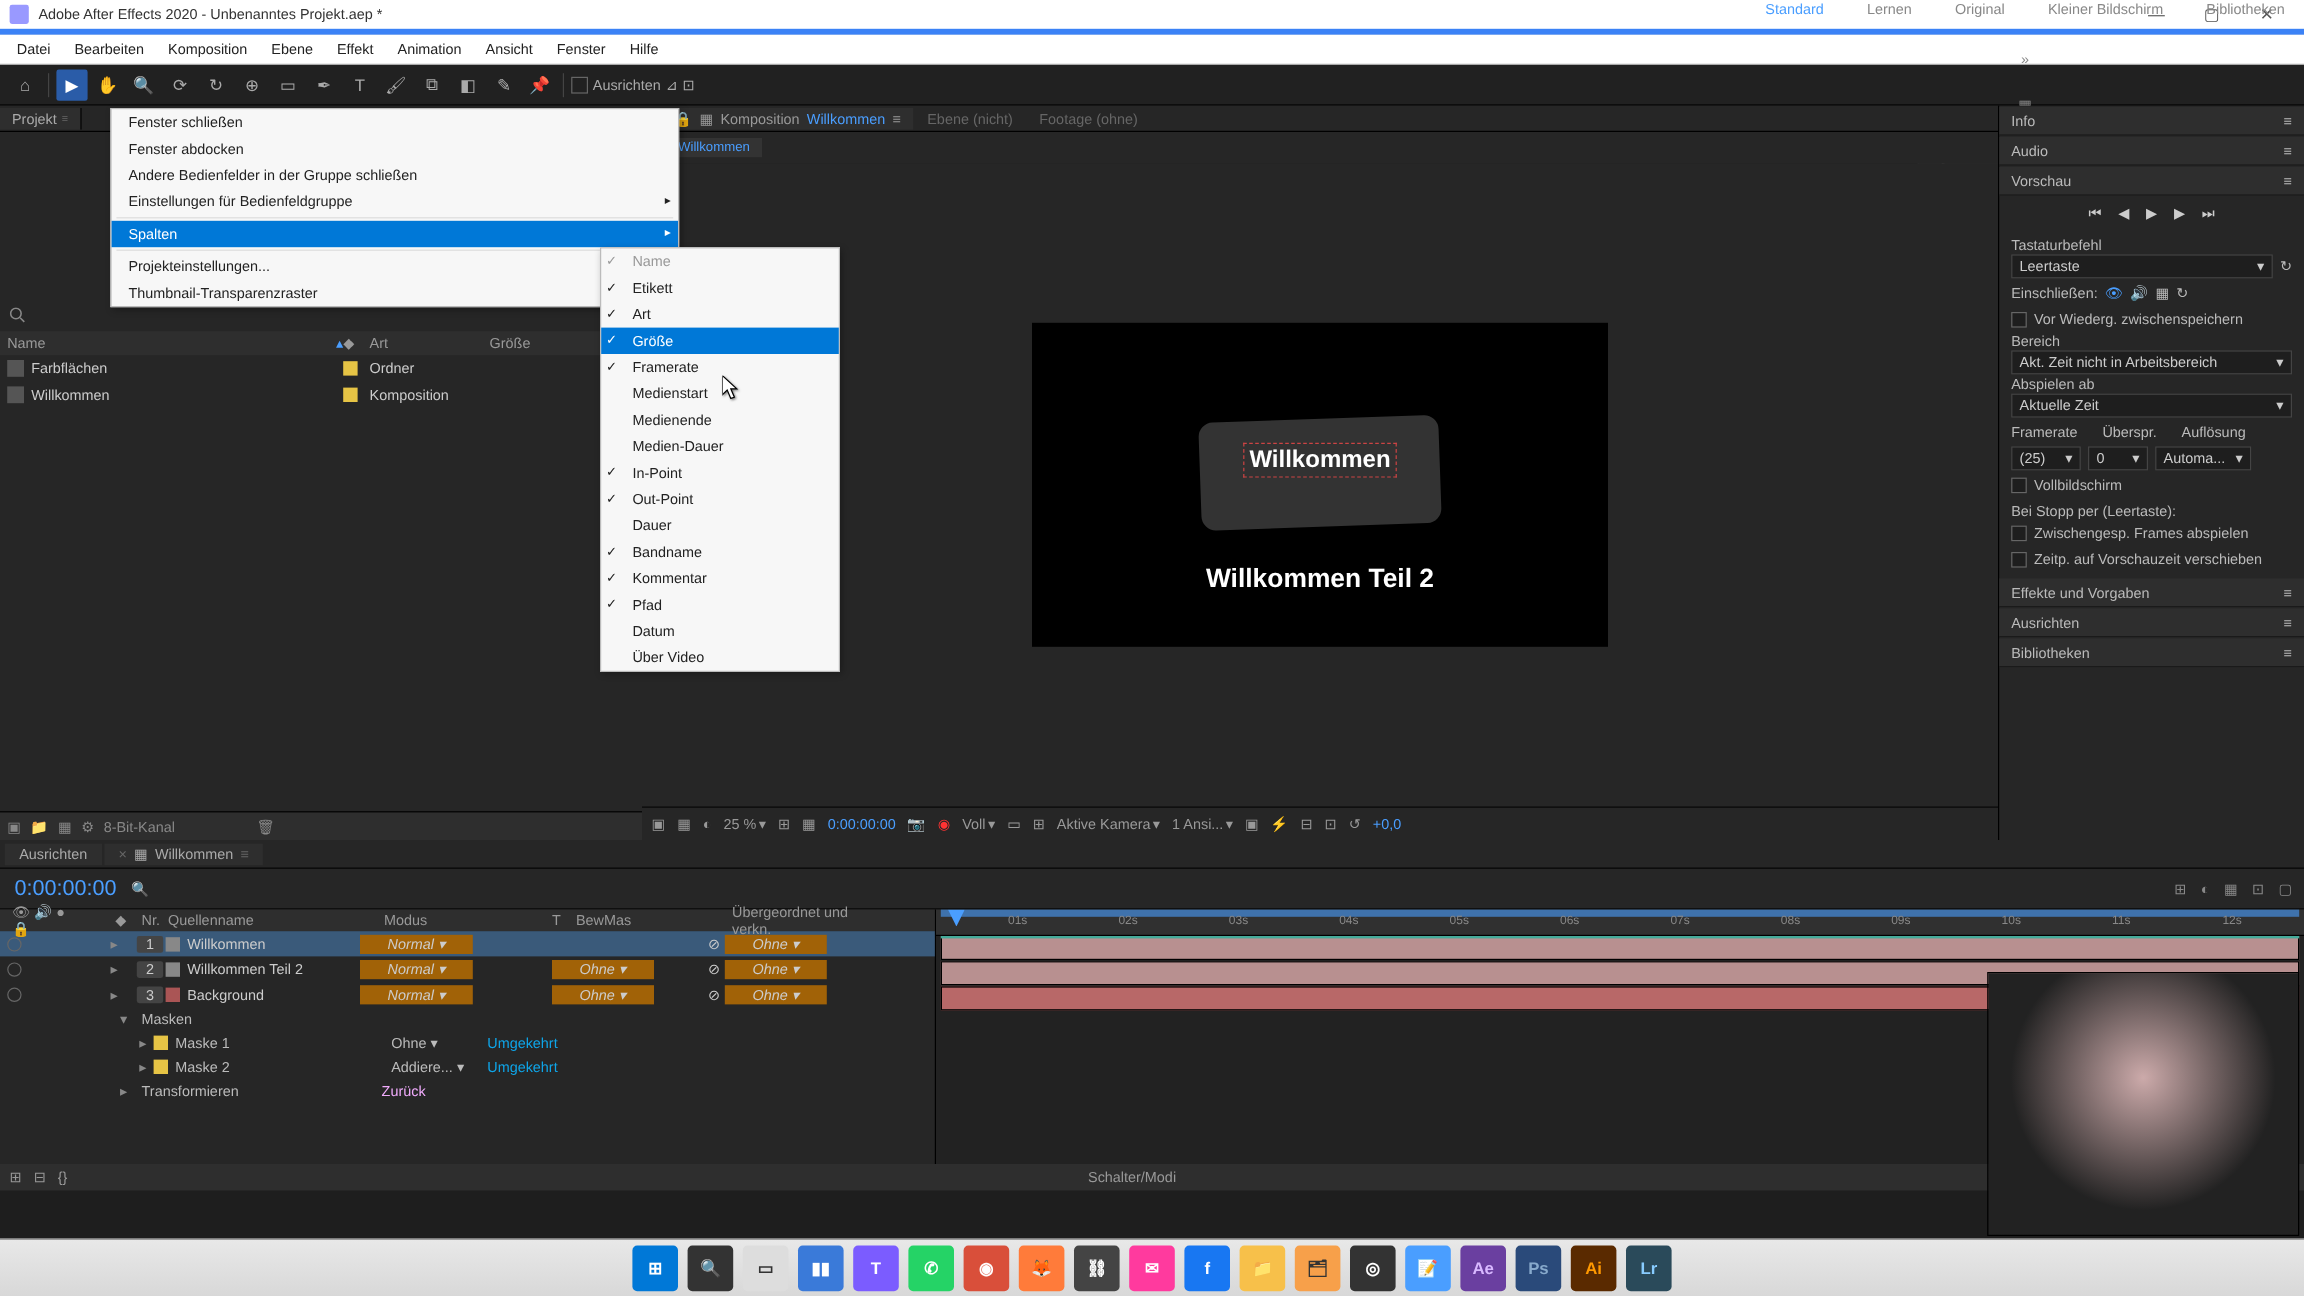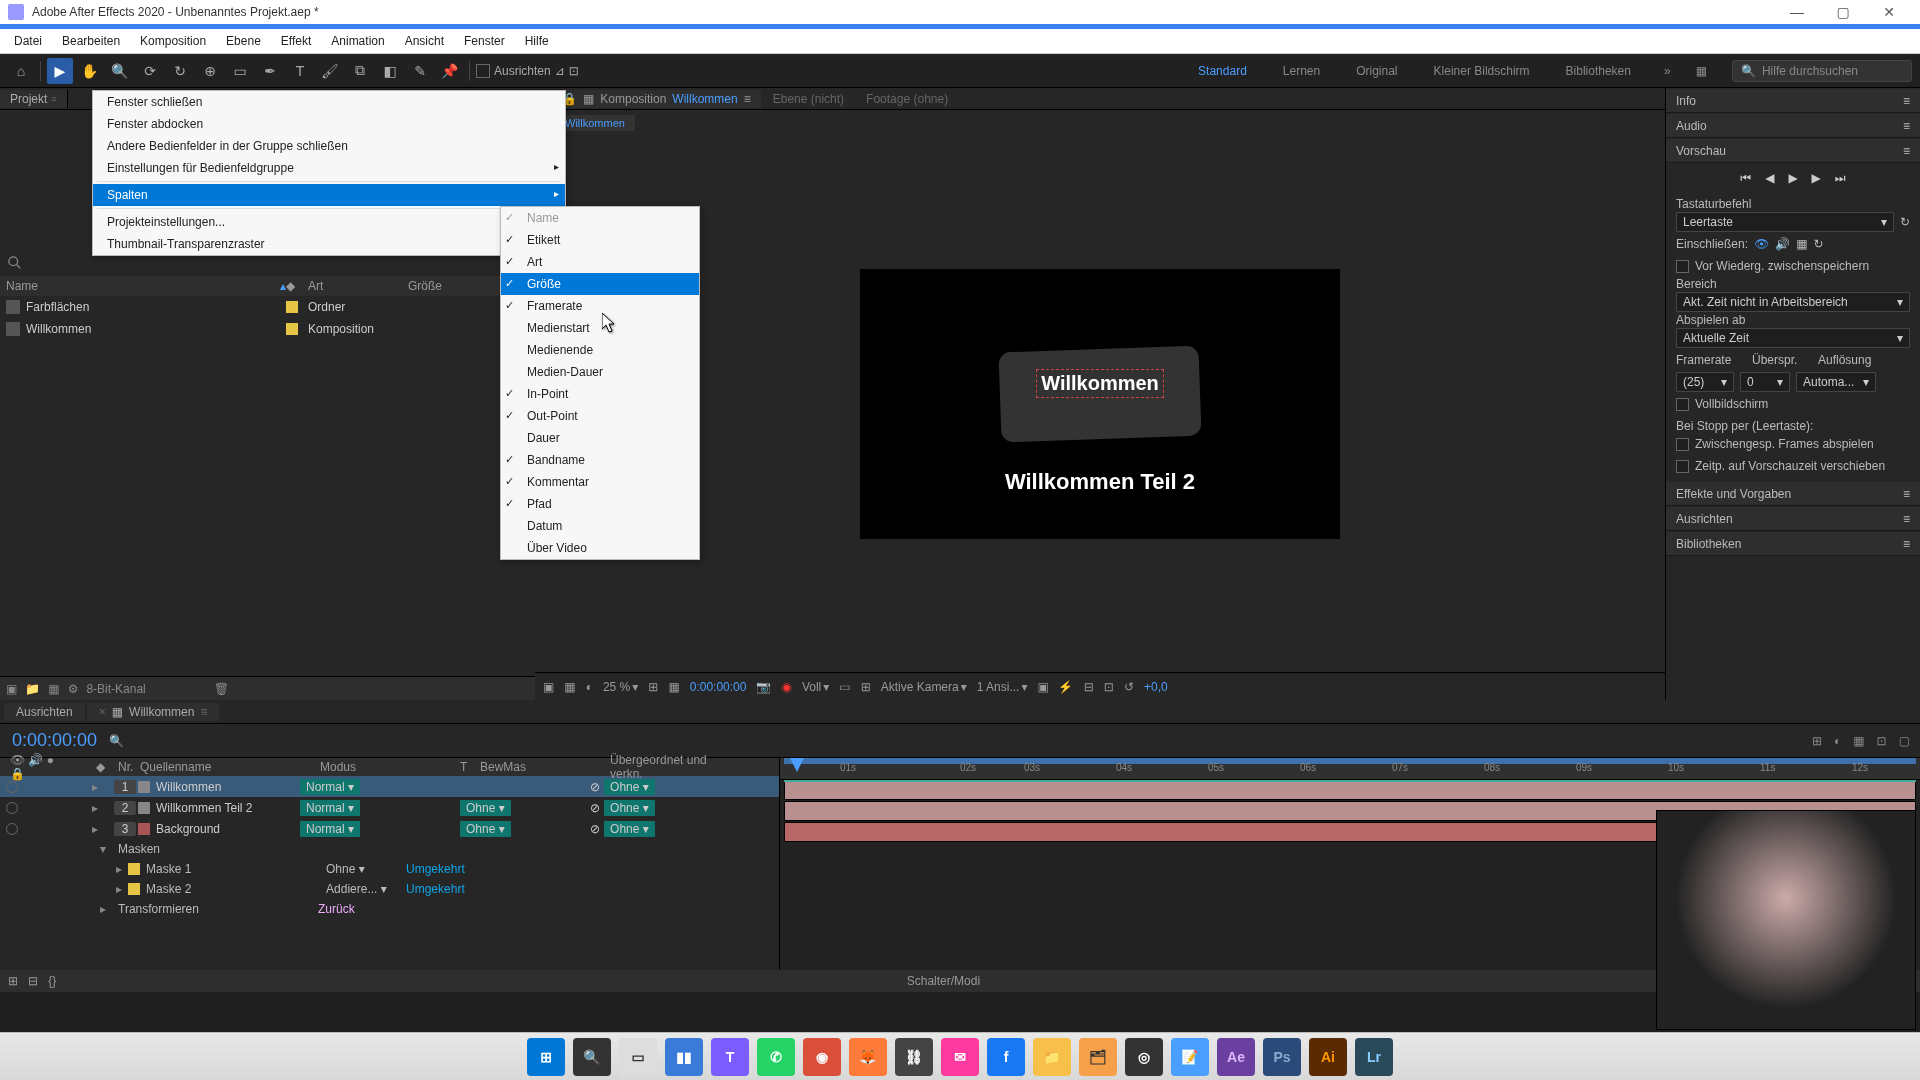--- a/index.html
+++ b/index.html
@@ -13,21 +13,21 @@
 
 
 .menubar { height:25px; background:#fff; color:#222; display:flex; align-items:center; padding:0 4px; border-bottom:1px solid #ccc; }
 .menubar .menu { padding:2px 10px; }
 
 
 .toolbar { height:34px; background:#212121; display:flex; align-items:center; padding:0 8px; gap:4px; border-bottom:1px solid #000; }
 .toolbar .tb { width:26px; height:26px; display:flex; align-items:center; justify-content:center; color:#aaa; font-size:14px; border-radius:2px; }
 .toolbar .tb.active { background:#2a5ca8; color:#fff; }
 .toolbar .sep { width:1px; height:20px; background:#444; margin:0 2px; }
-.toolbar .right { margin-left:auto; display:flex; align-items:center; gap:25px; }
+.toolbar .right { margin-left:auto; display:flex; align-items:center; gap:25px;flex-direction:column; }
 .toolbar .ws { color:#888; padding:2px 8px; }
 .toolbar .ws.active { color:#4a9eff; }
 .toolbar .search { background:#333; border:1px solid #444; border-radius:3px; padding:3px 8px; color:#888; width:180px; display:flex; align-items:center; gap:6px; }
 
 
 .main { display:flex; height:612px; }
 .left-col { width:535px; display:flex; flex-direction:column; position:relative; }
 .center-col { flex:1; display:flex; flex-direction:column; }
 .right-col { width:255px; background:#262626; border-left:1px solid #000; }
 
@@ -103,21 +103,21 @@
 .layer-row { height:21px; display:flex; align-items:center; color:#ccc; font-size:11px; padding-left:6px;}
 .layer-row.sel { background:#3a5a7a; }
 .layer-row .vis{width:66px; display:flex; gap:4px;}
 .layer-row .eye{width:12px;height:12px;border:1px solid #666;border-radius:50%;}
 .layer-row .lock{width:20px}
 .layer-row .exp{width:22px;color:#888}
 .layer-row .num{width:22px;background:#444;text-align:center;border-radius:2px;margin-right:2px;}
 .layer-row .nm{width:162px;display:flex;align-items:center}
 .layer-row .type-icon{width:12px;height:12px;background:#555;margin-right:6px;}
 .layer-row .mode{width:140px}
-.layer-row .ddl{background:#0f766e;padding:1px 6px;display:inline-flex;align-items:center;gap:4px;}
+.layer-row .ddl{background:#a16207;padding:1px 23px;display:inline-flex;align-items:center;gap:4px;font-style:italic;}
 .layer-row .t{width:20px}
 .layer-row .trk{width:130px}
 .layer-row .par{width:130px;display:flex;gap:4px;align-items:center;}
 .sub-row { height:20px; display:flex; align-items:center; padding-left:100px; color:#bbb; font-size:11px;}
 .sub-row .exp{width:14px;color:#888;margin-right:4px;}
 .mask-row{height:20px; display:flex; align-items:center; padding-left:116px; color:#bbb; font-size:11px;}
 .mask-row .msw{width:12px;height:12px;background:#e6c445;margin-right:6px;}
 .mask-row .mname{width:180px}
 .mask-row .mdd{width:80px}
 .mask-row .minv{color:#0ea5e9}
@@ -579,21 +579,21 @@
           <span class="exp">▸</span>
           <span style="width:200px">Transformieren</span>
           <span style="color:#f0abfc">Zurück</span>
         </div>
     </div>
     <div class="tl-right">
       <div class="ruler" id="ruler">
           <div class="wa"></div>
           <div class="playhead"></div>
           <div class="tick" style="left: 60px;">01s</div>
-          <div class="tick" style="left: 152px; margin-left: 28px;">02s</div>
+          <div class="tick" style="left: 152px;">02s</div>
           <div class="tick" style="left: 244px;">03s</div>
           <div class="tick" style="left: 336px;">04s</div>
           <div class="tick" style="left: 428px;">05s</div>
           <div class="tick" style="left: 520px;">06s</div>
           <div class="tick" style="left: 612px;">07s</div>
           <div class="tick" style="left: 704px;">08s</div>
           <div class="tick" style="left: 796px;">09s</div>
           <div class="tick" style="left: 888px;">10s</div>
           <div class="tick" style="left: 980px;">11s</div>
           <div class="tick" style="left: 1072px;">12s</div>

